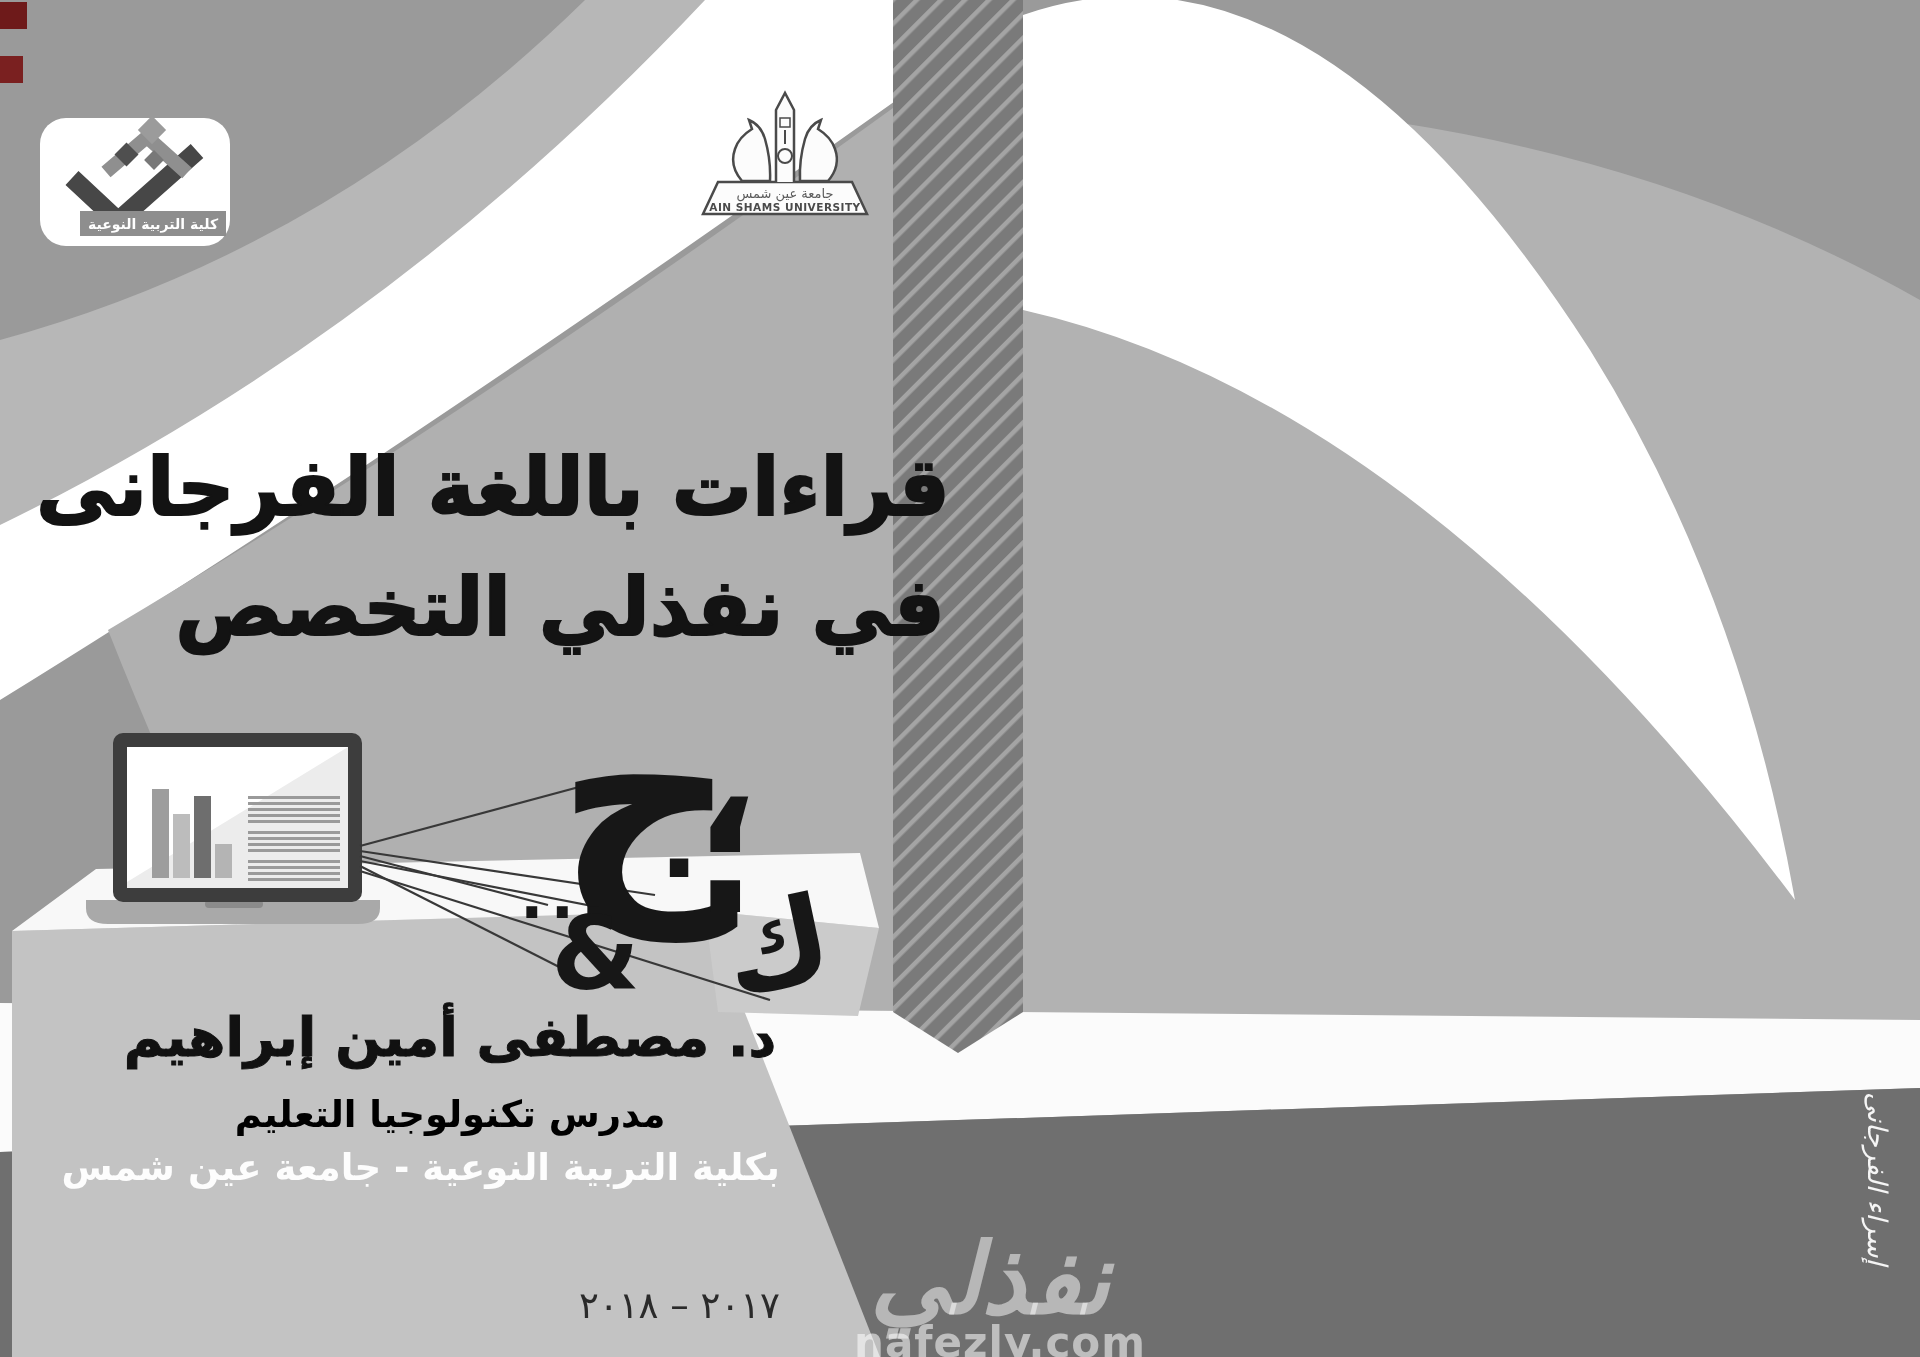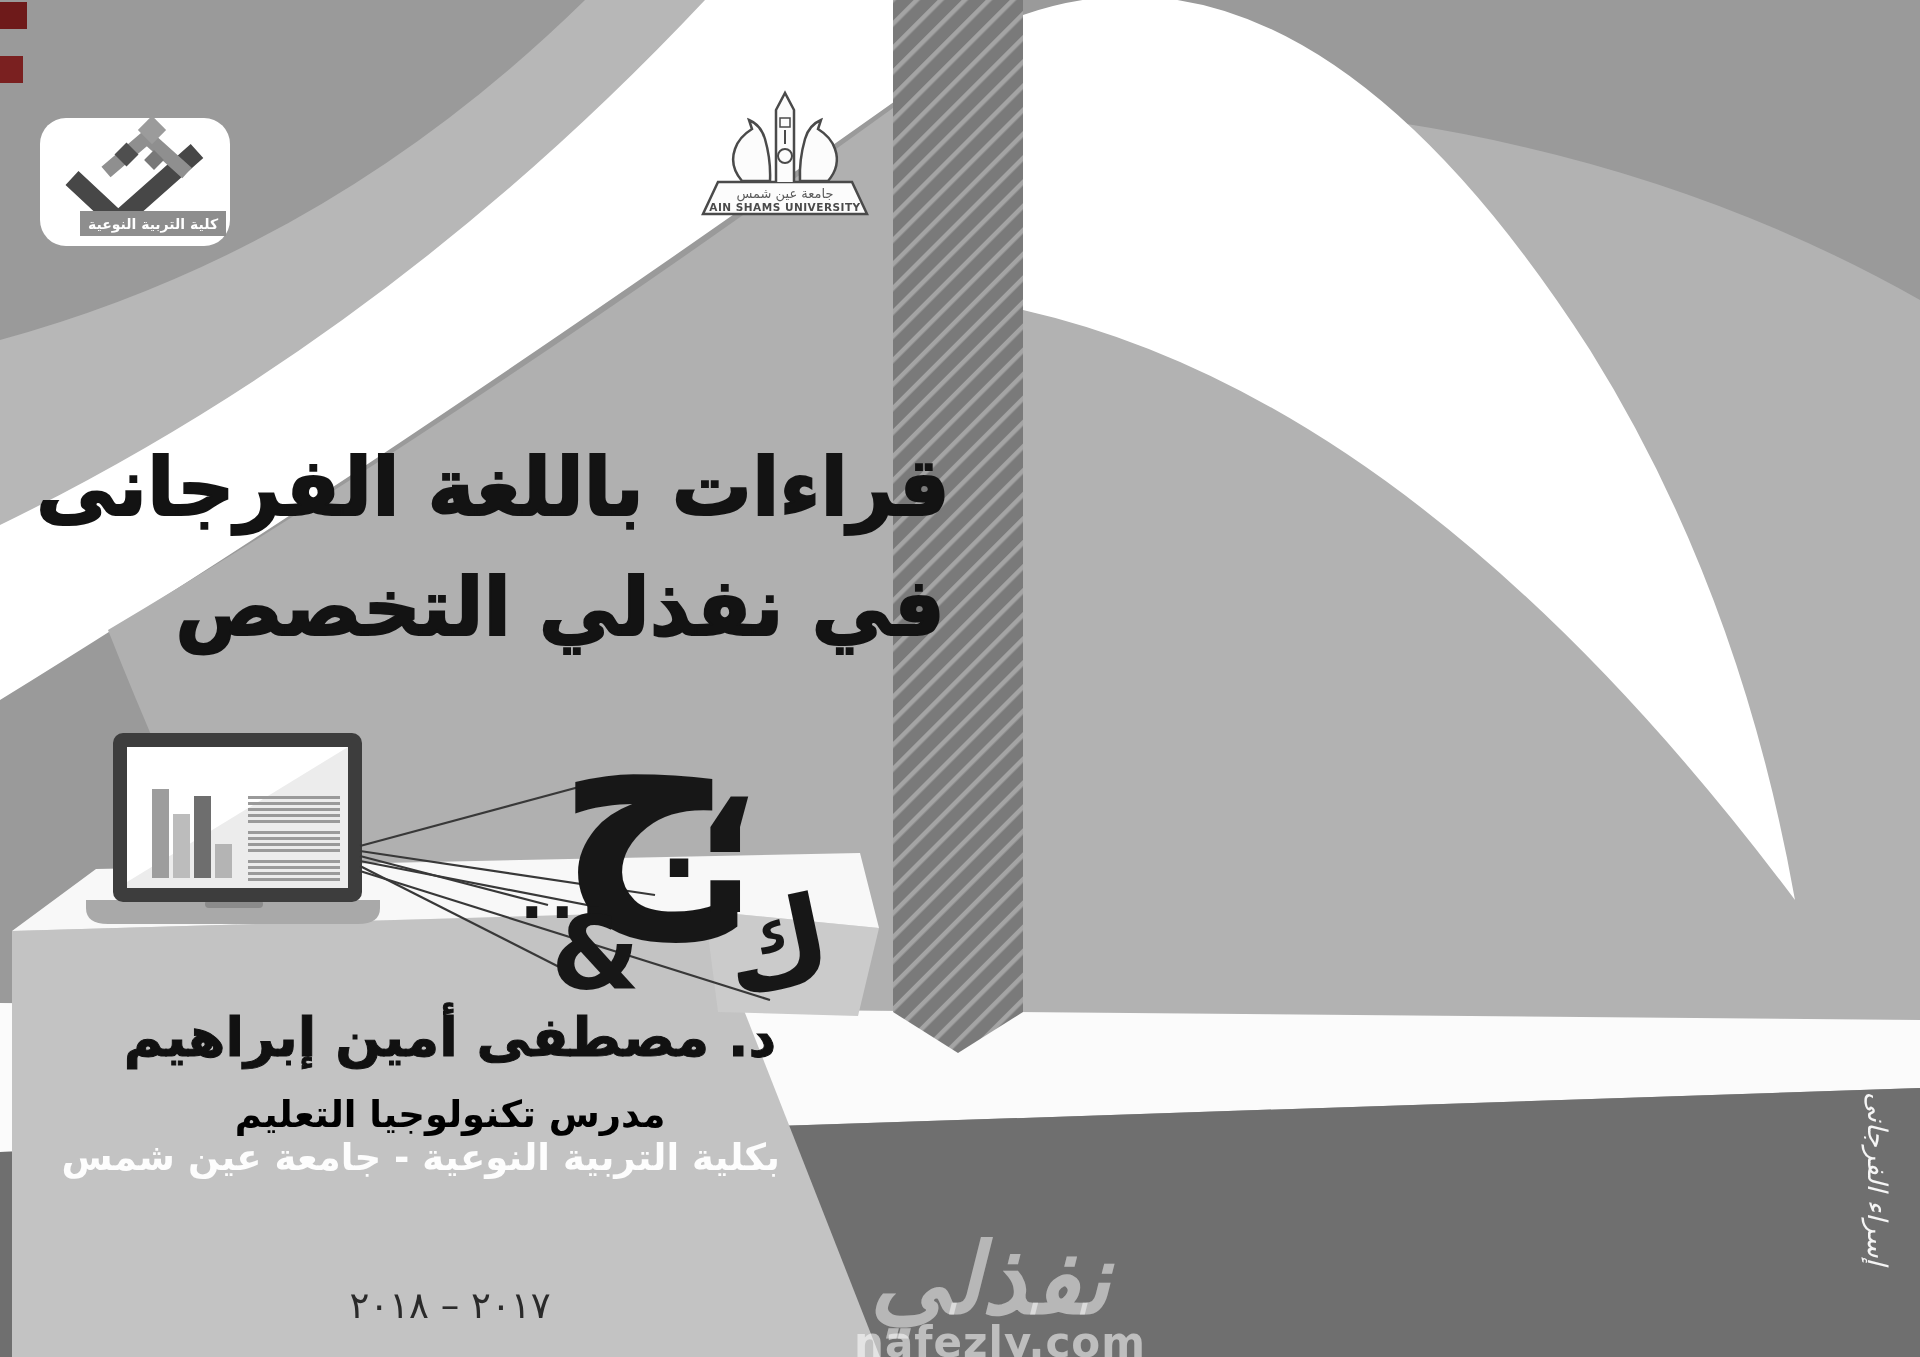--- a/index.html
+++ b/index.html
@@ -10,22 +10,22 @@
   .cover svg.scene{position:absolute;left:0;top:0;}
   .abs{position:absolute;}
   .title-block{left:170px;top:428px;width:780px;text-align:center;direction:rtl;color:#131313;}
   .title-line{font-size:80px;font-weight:bold;line-height:1.5;white-space:nowrap;
     -webkit-text-stroke:2px #131313;}
   .credits{left:120px;top:984px;width:660px;text-align:center;direction:rtl;}
   .prepared{font-size:37px;font-weight:bold;color:#1b1b1b;white-space:nowrap;}
   .author{margin-top:22px;font-size:54px;font-weight:bold;color:#111;white-space:nowrap;
     -webkit-text-stroke:1px #111;}
   .role{margin-top:24px;font-size:37px;font-weight:bold;color:#000000;white-space:nowrap;}
-  .affil{font-size:37px;font-weight:bold;color:#fdfdfd;white-space:nowrap;}
-  .year{left:120px;top:1284px;width:660px;text-align:center;font-size:37px;color:#2a2a2a;
+  .affil{margin-top:10px;font-size:37px;font-weight:bold;color:#fdfdfd;white-space:nowrap;}
+  .year{left:120px;top:1284px;width:660px;font-size:37px;color:#2a2a2a;
     direction:rtl;letter-spacing:2px;}
   .letter{position:absolute;color:#171717;font-weight:bold;line-height:1;}
   .letter-jeem{left:556px;top:668px;font-size:252px;}
   .letter-semicolon{left:694px;top:770px;font-size:168px;}
   .letter-dots{left:520px;top:866px;font-size:62px;letter-spacing:7px;}
   .letter-amp{left:551px;top:903px;font-size:102px;font-weight:600;}
   .letter-kaf{left:724px;top:888px;font-size:116px;transform:rotate(-12deg);}
   .watermark-ar{left:800px;top:1222px;width:380px;text-align:center;font-size:98px;
     font-weight:bold;color:rgba(255,255,255,0.50);direction:rtl;font-style:italic;}
   .watermark-en{left:830px;top:1318px;width:340px;text-align:center;font-size:42px;

